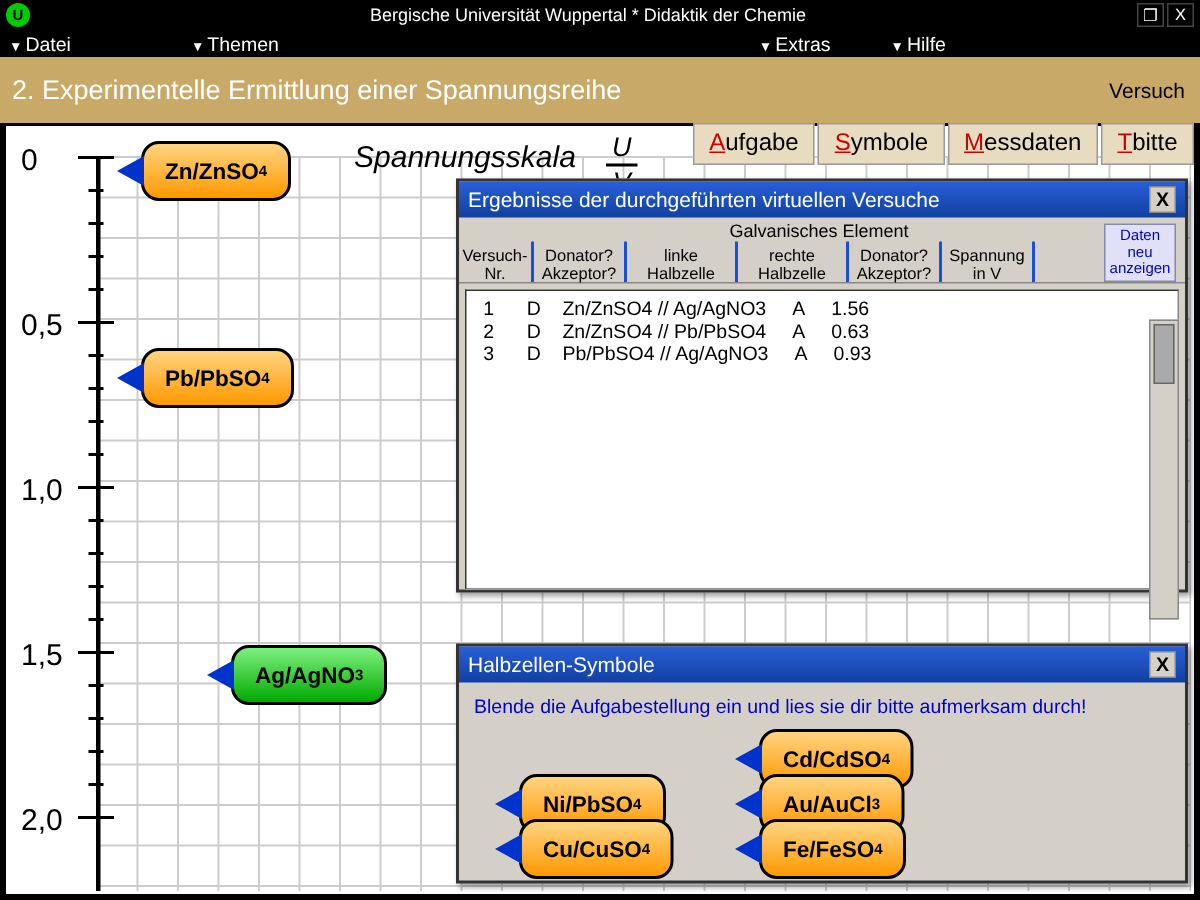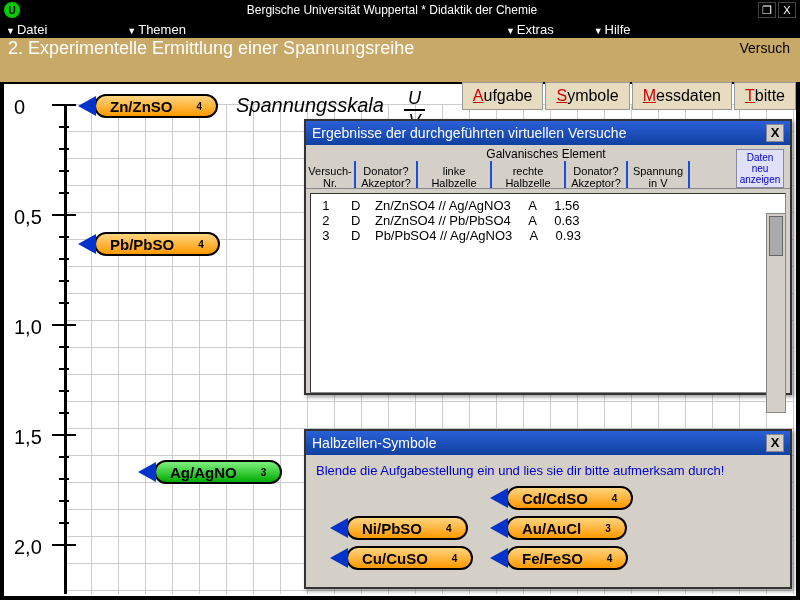--- a/index.html
+++ b/index.html
@@ -9,21 +9,21 @@
 .titlebar .logo { width: 16px; height: 16px; background: #0c0; border-radius: 50%; margin-right: 6px; display: flex; align-items: center; justify-content: center; font-weight: bold; color: #000; font-size: 10px; }
 .titlebar .title { flex: 1; text-align: center; }
 .titlebar .win-btns { display: flex; gap: 2px; }
 .titlebar .wbtn { width: 18px; height: 16px; background: #000; color: #fff; border: 1px solid #444; display: flex; align-items: center; justify-content: center; font-size: 11px; cursor: pointer; }
 
 .menubar { background: #000; color: #fff; height: 18px; display: flex; align-items: center; font-size: 13px; padding-left: 6px; }
 .menubar .mitem { margin-right: 80px; cursor: pointer; }
 .menubar .mitem.extras { margin-left: 240px; margin-right: 40px;}
 .menubar .tri { font-size: 9px; margin-right: 2px; }
 
-.subheader { background: #c9a968; height: 44px; display: flex; align-items: flex-start; padding-left: 8px; position: relative; }
+.subheader { background: #c9a968; height: 44px; display: flex; align-items: center; padding-left: 8px; position: relative; }
 .subheader .htitle { color: #fff; font-size: 18px; flex: 1; }
 .subheader .tab-vs { color: #000; font-size: 14px; padding: 2px 10px; }
 .subheader .tab-aw { color: #000; font-size: 14px; padding: 2px 10px; border: 1px solid #a00; margin-right: 100px; }
 .subheader .red-tri { color: #c00; font-size: 10px; }
 
 .tool-tabs { position: absolute; top: 82px; right: 4px; display: flex; gap: 2px; z-index: 5; }
 .tool-tabs .tt { background: #e8dcc0; border: 1px solid #999; padding: 4px 10px; font-size: 16px; cursor: pointer; }
 .tool-tabs .tt .ul { text-decoration: underline; color: #c00; }
 
 .main { position: absolute; top: 82px; left: 0; width: 800px; height: 518px; border: 4px solid #000; border-top: 2px solid #000; background: #fff; }
@@ -35,21 +35,21 @@
 
 .scale-title { position: absolute; left: 232px; top: 10px; font-size: 20px; font-style: italic; }
 .scale-frac { position: absolute; left: 400px; top: 4px; font-size: 18px; font-style: italic; text-align: center; }
 .scale-frac .top { border-bottom: 2px solid #000; padding: 0 4px; }
 
 .axis { position: absolute; left: 60px; top: 20px; width: 3px; height: 490px; background: #000; }
 .axis-lbl { position: absolute; font-size: 20px; left: 10px; }
 .tick-major { position: absolute; left: 48px; width: 24px; height: 2px; background: #000; }
 .tick-minor { position: absolute; left: 55px; width: 10px; height: 2px; background: #000; }
 
-.pill { position: absolute; height: 24px; border-radius: 12px; border: 2px solid #000; display: flex; align-items: center; padding: 0 14px; font-size: 15px; font-weight: bold; gap: 24px; }
+.pill { position: absolute; height: 40px; border-radius: 12px; border: 2px solid #000; display: flex; align-items: center; padding: 0 14px; font-size: 15px; font-weight: bold; }
 .pill.orange { background: linear-gradient(#ffd480, #ff9900); }
 .pill.green { background: linear-gradient(#7ef07e, #0a0); }
 .pill .arrow-l { position: absolute; left: -18px; width: 0; height: 0; border-top: 10px solid transparent; border-bottom: 10px solid transparent; border-right: 18px solid #0033cc; }
 .pill sub { font-size: 10px; }
 
 .dlg { position: absolute; background: #d4d0c8; border: 2px solid #333; box-shadow: 2px 2px 4px rgba(0,0,0,0.4); }
 .dlg .dlg-title { background: linear-gradient(#2a5fd8, #1040a0); color: #fff; padding: 3px 6px; font-size: 14px; display: flex; align-items: center; }
 .dlg .dlg-title .t { flex: 1; }
 .dlg .dlg-x { width: 18px; height: 18px; background: #d4d0c8; color: #000; border: 1px solid #888; text-align: center; line-height: 16px; font-weight: bold; cursor: pointer; font-size: 13px;}
 
@@ -142,21 +142,21 @@
     <div class="pill orange" style="left:90px; top:10px">
       <div class="arrow-l"></div>
       <span>Zn/ZnSO</span>
         <sub>4</sub>
     </div>
     <div class="pill orange" style="left:90px; top:148px">
       <div class="arrow-l"></div>
       <span>Pb/PbSO</span>
         <sub>4</sub>
     </div>
-    <div class="pill green" style="left:150px; top:376px">
+    <div class="pill green" style="left:150px; top:346px">
       <div class="arrow-l"></div>
       <span>Ag/AgNO</span>
         <sub>3</sub>
     </div>
   </div>
 
   <div class="dlg dlg-results">
     <div class="dlg-title">
       <div class="t">Ergebnisse der durchgeführten virtuellen Versuche</div>
       <div class="dlg-x">X</div>

